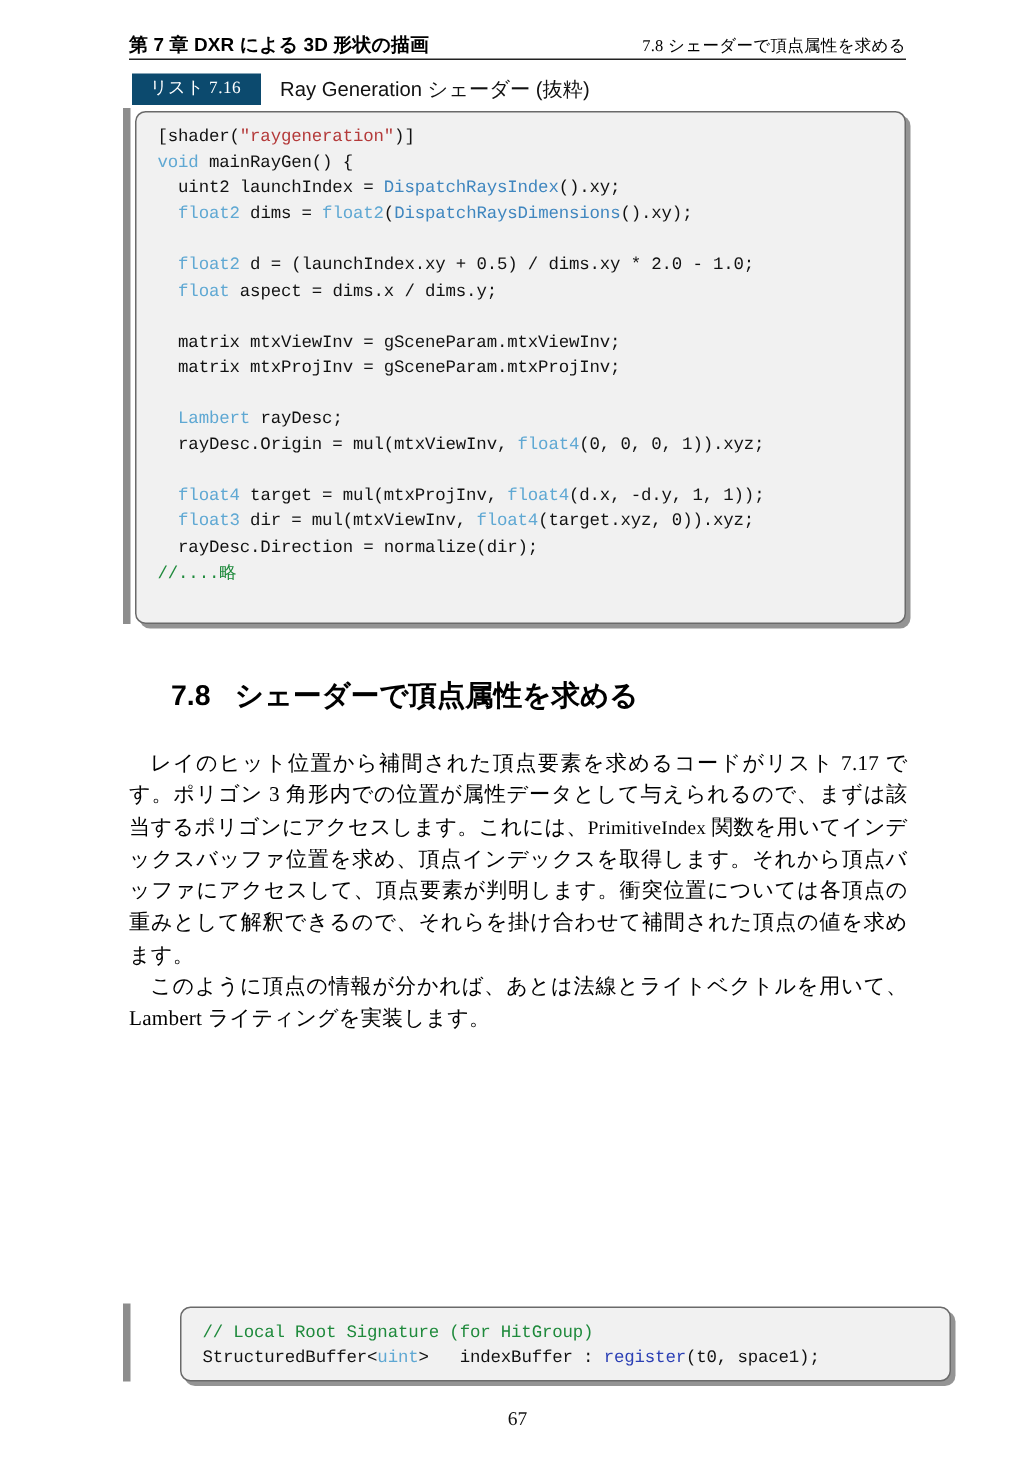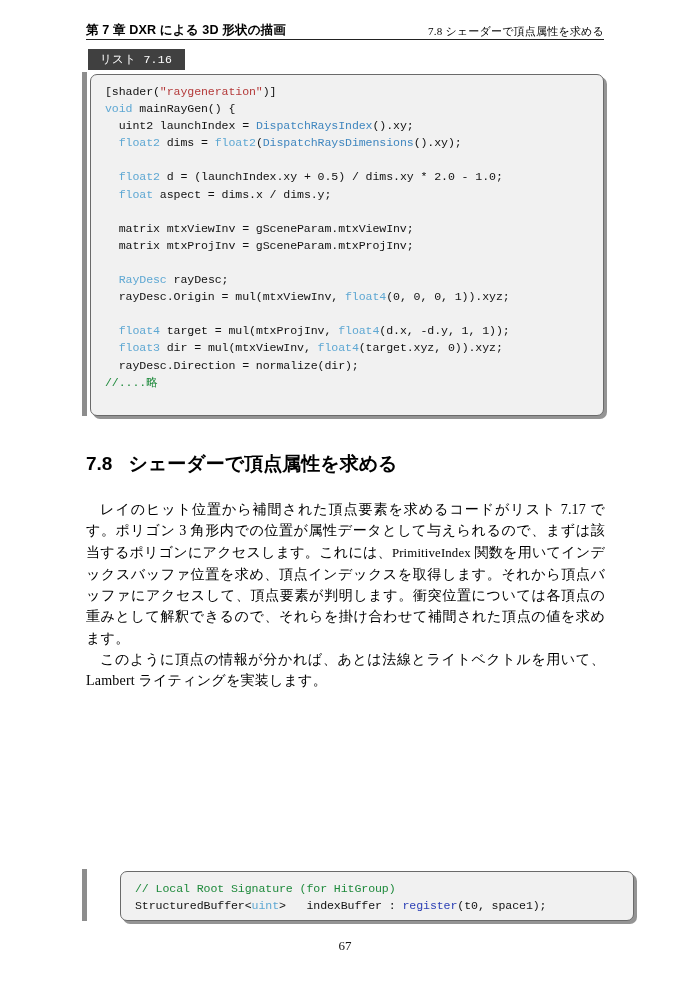--- a/index.html
+++ b/index.html
@@ -53,23 +53,23 @@
   }
 
   
   .listing-caption {
     position: absolute;
     display: flex;
     align-items: stretch;
     height: 21px;
   }
   .lc-badge {
-    background: #404040;
+    background: #0c4a6e;
     color: #ffffff;
-    font-family: Liberation Mono, monospace;
+    font-family: Liberation Serif, serif;
     font-size: 11.5px;
     line-height: 21px;
     padding: 0 13px 0 12px;
     white-space: nowrap;
     letter-spacing: .3px;
   }
   .lc-title {
     font-family: "Liberation Sans", "DejaVu Sans", sans-serif;
     font-size: 13.5px;
     line-height: 21px;
@@ -114,21 +114,21 @@
 
   
   .sec-head {
     position: absolute;
     font-family: "Liberation Sans", "DejaVu Sans", sans-serif;
     font-weight: bold;
     font-size: 19px;
     color: #000;
     white-space: nowrap;
   }
-  .sec-head .num { margin-right: 16px; }
+  .sec-head .num { margin-right: 16px; margin-left: 28px; }
 
   
   .body-col {
     position: absolute;
     left: 86px;
     width: 519px;
   }
   .para {
     font-family: "Liberation Serif", "DejaVu Serif", serif;
     font-size: 14.1px;
@@ -162,37 +162,38 @@
 
 <div class="page">
 
   <div class="running-head">
     <span class="rh-left">第 7 章 DXR による 3D 形状の描画</span>
     <span class="rh-right">7.8 シェーダーで頂点属性を求める</span>
   </div>
 
   <div class="listing-caption" style="left:88px; top:49px;">
     <span class="lc-badge">リスト 7.16</span>
+    <span class="lc-title">Ray Generation シェーダー (抜粋)</span>
   </div>
 
   <div class="left-rule" style="left:82px; top:72px; height:344px;"></div>
 
   <div class="codebox" style="left:90px; top:74px; width:514px; height:342px;">
 <pre>[shader(<span class="tok-str">"raygeneration"</span>)]
 <span class="tok-type">void</span> mainRayGen() {
   uint2 launchIndex = <span class="tok-fn">DispatchRaysIndex</span>().xy;
   <span class="tok-type">float2</span> dims = <span class="tok-type">float2</span>(<span class="tok-fn">DispatchRaysDimensions</span>().xy);
 
   <span class="tok-type">float2</span> d = (launchIndex.xy + 0.5) / dims.xy * 2.0 - 1.0;
   <span class="tok-type">float</span> aspect = dims.x / dims.y;
 
   matrix mtxViewInv = gSceneParam.mtxViewInv;
   matrix mtxProjInv = gSceneParam.mtxProjInv;
 
-  <span class="tok-cls">RayDesc</span> rayDesc;
+  <span class="tok-cls">Lambert</span> rayDesc;
   rayDesc.Origin = mul(mtxViewInv, <span class="tok-type">float4</span>(0, 0, 0, 1)).xyz;
 
   <span class="tok-type">float4</span> target = mul(mtxProjInv, <span class="tok-type">float4</span>(d.x, -d.y, 1, 1));
   <span class="tok-type">float3</span> dir = mul(mtxViewInv, <span class="tok-type">float4</span>(target.xyz, 0)).xyz;
   rayDesc.Direction = normalize(dir);
 <span class="tok-cmt">//....略</span></pre>
   </div>
 
   <div class="sec-head" style="left:86px; top:451px;">
     <span class="num">7.8</span><span>シェーダーで頂点属性を求める</span>

